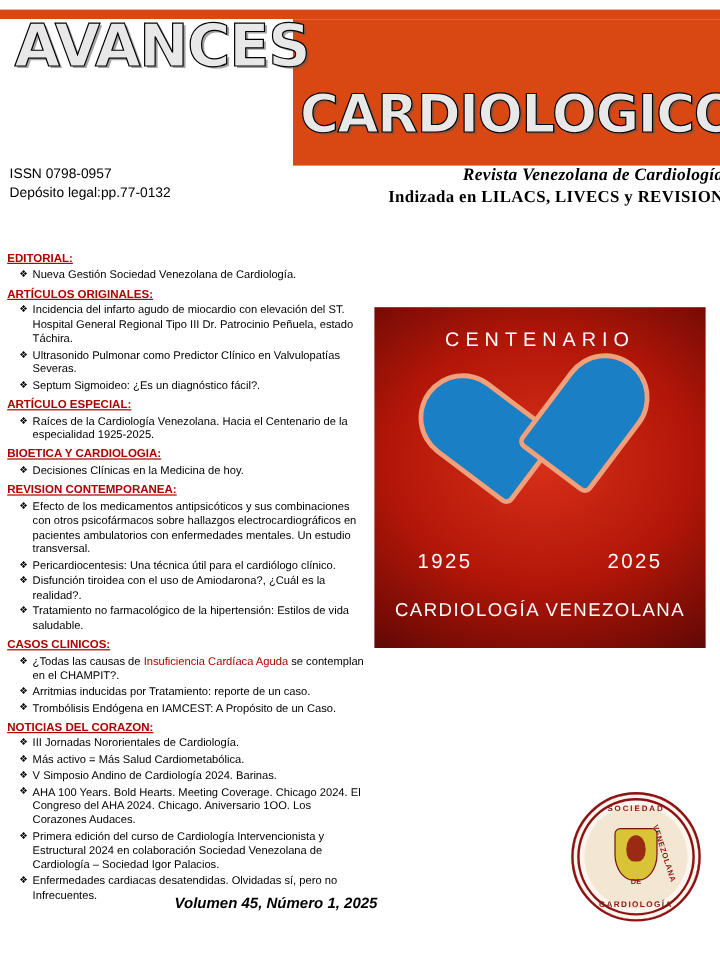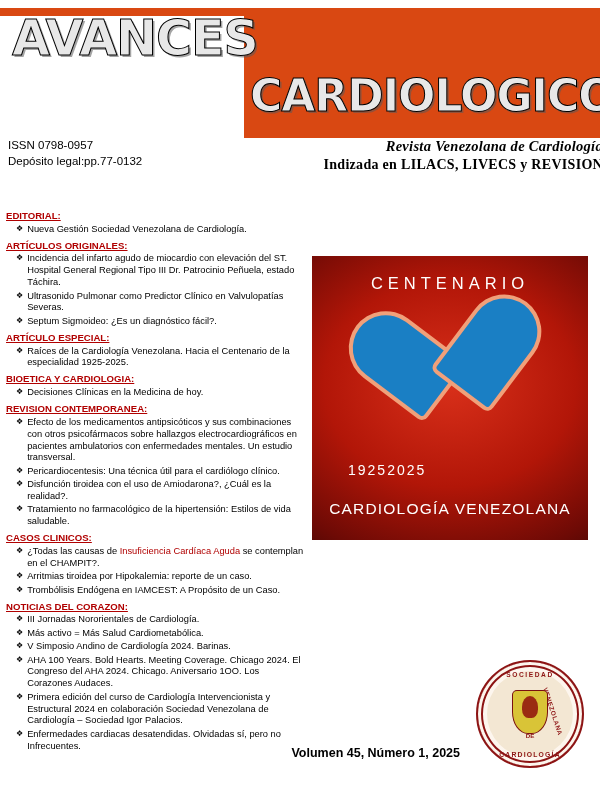--- a/index.html
+++ b/index.html
@@ -179,25 +179,25 @@
   }
   .heart::after {
     left: 33px; top: 0;
     transform: rotate(45deg);
     transform-origin: 100% 100%;
   }
   .cent-years {
     position: absolute;
     bottom: 62px; left: 0; width: 100%;
     display: flex;
-    justify-content: flex-start;
+    justify-content: space-between;
     padding: 0 36px;
     box-sizing: border-box;
     color: #ffffff;
-    font-size: 14px;
+    font-size: 17px;
     letter-spacing: 2px;
   }
   .cent-sub {
     position: absolute;
     bottom: 22px; left: 0; width: 100%;
     text-align: center;
     color: #ffffff;
     font-size: 15.5px;
     letter-spacing: 1.2px;
     margin-top: 42px;
@@ -271,24 +271,25 @@
     font-weight: bold;
     color: #8d1414;
     letter-spacing: 1.2px;
   }
 
   
   .volume-line {
     position: absolute;
     left: 0; top: 556px;
     width: 460px;
-    text-align: right;
+    text-align: center;
     font-size: 12.5px;
     font-weight: bold;
     color: #000;
+    font-style: italic;
   }
 </style>
 </head>
 <body>
 
 <div class="masthead">
   <div class="orange-bar-top"></div>
   <div class="orange-block-right"></div>
   <div class="white-block-left"></div>
 
@@ -354,21 +355,21 @@
         <span class="bullet">❖</span>
         <span class="entry-text">Tratamiento no farmacológico de la hipertensión: Estilos de vida saludable.</span>
       </div>
       <div class="sec-head">CASOS CLINICOS:</div>
       <div class="entry">
         <span class="bullet">❖</span>
         <span class="entry-text">¿Todas las causas de <span class="hl">Insuficiencia Cardíaca Aguda</span> se contemplan en el CHAMPIT?.</span>
       </div>
       <div class="entry">
         <span class="bullet">❖</span>
-        <span class="entry-text">Arritmias tiroidea por Hipokalemia: reporte de un caso.</span>
+        <span class="entry-text">Arritmias inducidas por Tratamiento: reporte de un caso.</span>
       </div>
       <div class="entry">
         <span class="bullet">❖</span>
         <span class="entry-text">Trombólisis Endógena en IAMCEST: A Propósito de un Caso.</span>
       </div>
       <div class="sec-head">NOTICIAS DEL CORAZON:</div>
       <div class="entry">
         <span class="bullet">❖</span>
         <span class="entry-text">III Jornadas Nororientales de Cardiología.</span>
       </div>

